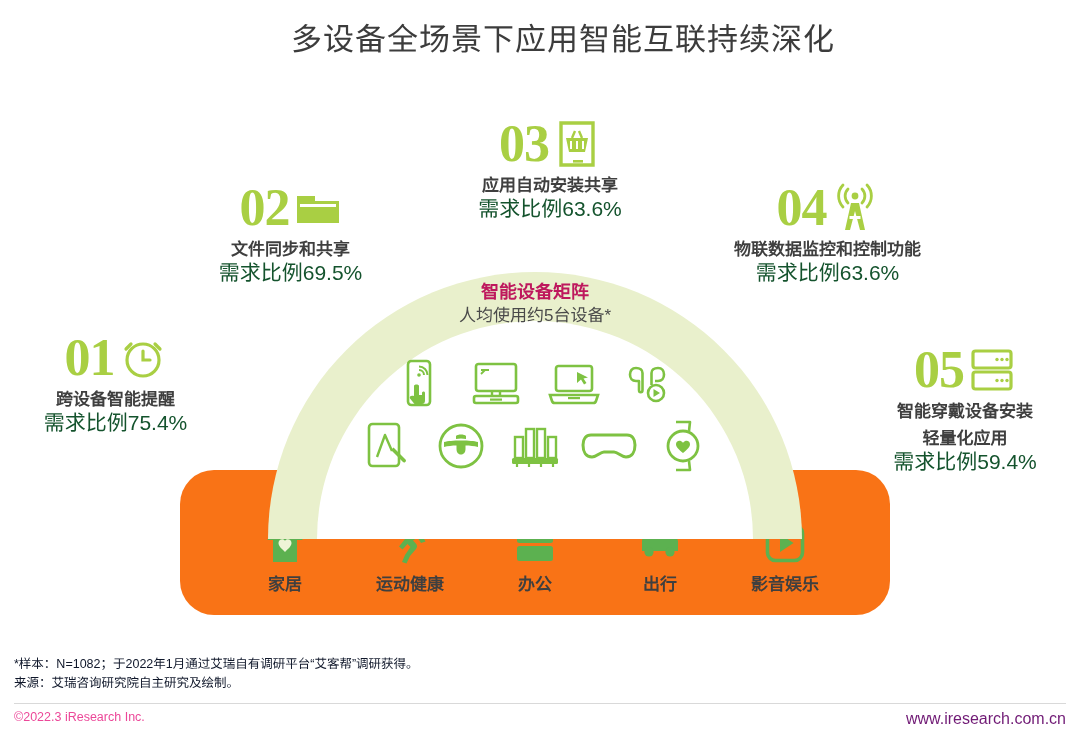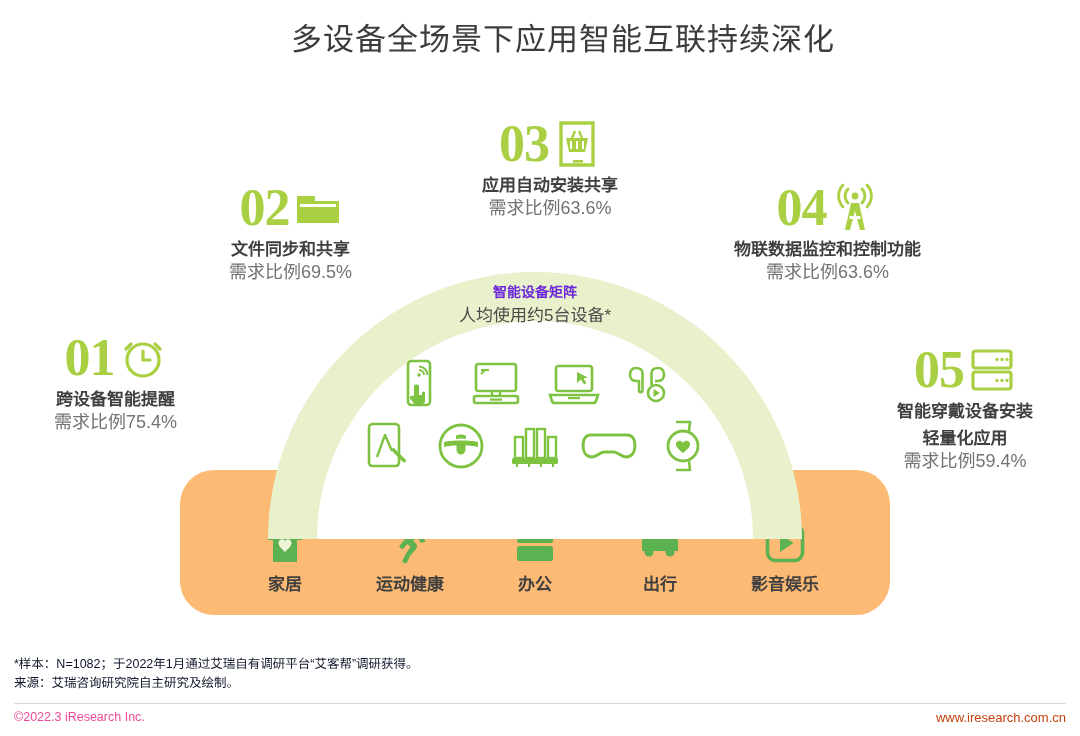--- a/index.html
+++ b/index.html
@@ -21,21 +21,21 @@
     letter-spacing:1px;
     margin-left:43px;
   }
 
   
   .stage{position:absolute;left:0;top:0;width:1080px;height:660px;}
 
   
   .scene-panel{
     position:absolute;left:180px;top:470px;width:710px;height:145px;
-    background:#fdba74;border-radius:34px;
+    background:#f97316;border-radius:34px;
   }
   .scene-title{
     position:absolute;left:0;top:14px;width:100%;
     text-align:center;font-size:17px;font-weight:bold;color:#3f3f3f;
   }
   .scene-row{
     position:absolute;left:50px;top:50px;width:610px;
     display:flex;justify-content:space-between;align-items:flex-start;
   }
   .scene-item{width:110px;text-align:center;}
@@ -53,21 +53,21 @@
   }
   .arch-inner{
     position:absolute;left:317px;top:321px;
     width:436px;height:218px;
     background:#ffffff;
     border-radius:218px 218px 0 0;
   }
   .arch-label{
     position:absolute;left:268px;top:280px;width:534px;text-align:center;
   }
-  .arch-label .l1{font-size:14px;font-weight:bold;color:#6d28d9;line-height:24px;}
+  .arch-label .l1{font-size:18px;font-weight:bold;color:#be185d;line-height:24px;}
   .arch-label .l2{font-size:17px;color:#4a4a4a;line-height:24px;}
 
   .device-grid{
     position:absolute;left:317px;top:358px;width:436px;
   }
   .device-row{
     display:flex;justify-content:center;align-items:center;
   }
   .device-row.r1{gap:18px;margin-bottom:10px;}
   .device-row.r2{gap:14px;}
@@ -79,42 +79,42 @@
   .item .num{
     font-size:52px;font-weight:bold;color:#a9cf43;line-height:52px;
     letter-spacing:-1px;
   }
   .item .badge{width:48px;height:48px;display:flex;align-items:center;justify-content:center;}
   .item .name{
     margin-top:4px;text-align:center;
     font-size:17px;font-weight:bold;color:#3f3f3f;line-height:23px;
   }
   .item .pct{
-    text-align:center;font-size:18px;color:#737373;line-height:23px;
+    text-align:center;font-size:21px;color:#14532d;line-height:23px;
   }
 
   #item01{left:8px;  top:332px; width:215px;}
   #item02{left:188px;top:182px; width:205px;}
   #item03{left:440px;top:118px; width:220px;}
   #item04{left:700px;top:182px; width:255px;}
   #item05{left:855px;top:344px; width:220px;}
 
   
   .notes{
     position:absolute;left:14px;top:655px;width:700px;
     font-size:12.5px;color:#0f172a;line-height:19px;
   }
   .divider{
     position:absolute;left:14px;top:703px;width:1052px;height:1px;background:#d9d9d9;
   }
   .footer-left{
     position:absolute;left:14px;top:710px;font-size:12.5px;color:#ec4899;
   }
   .footer-right{
-    position:absolute;right:14px;top:710px;font-size:13px;color:#c2410c;
+    position:absolute;right:14px;top:710px;font-size:16px;color:#701a75;
   }
 </style>
 </head>
 <body>
 
 <div class="page">
 
   <div class="title">多设备全场景下应用智能互联持续深化</div>
 
   <div class="stage">

